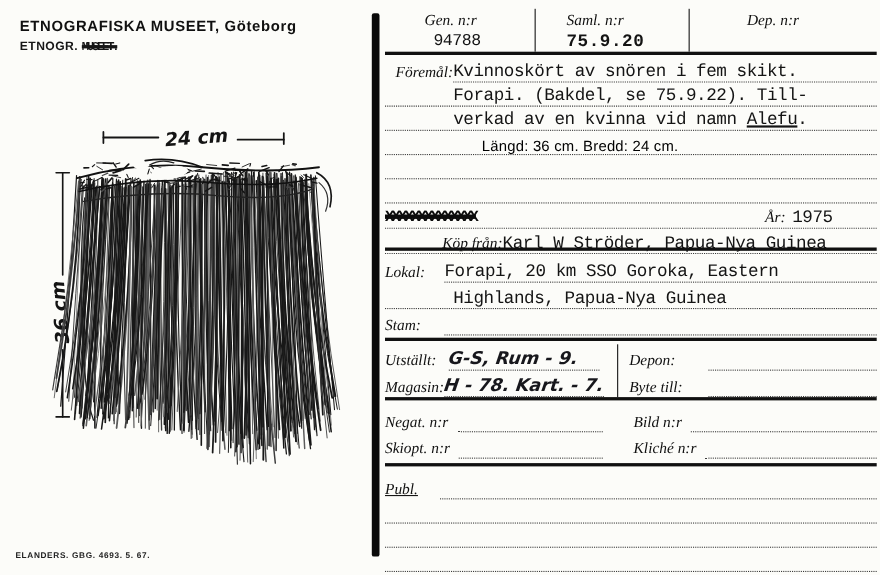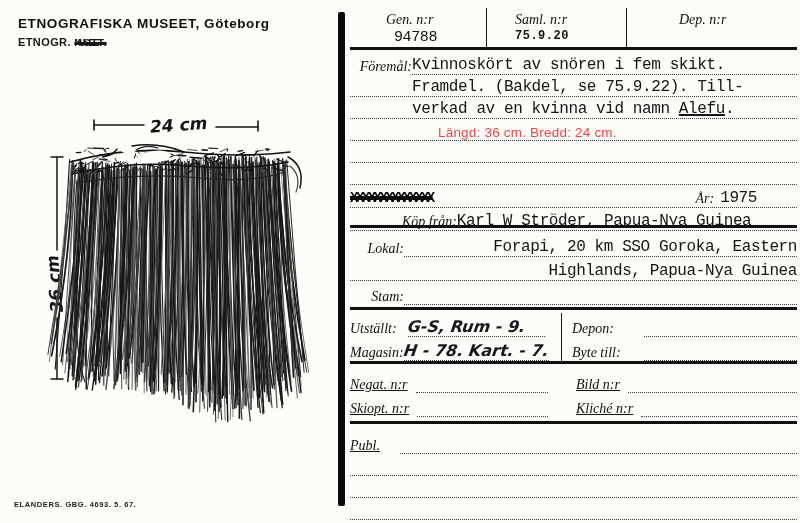--- a/index.html
+++ b/index.html
@@ -40,70 +40,70 @@
     box-sizing:border-box;
   }
   .serif-label{
     font:italic 14px "Liberation Serif",serif;color:#101010;white-space:nowrap;
   }
   .typed{
     font-family:"Liberation Mono","DejaVu Sans Mono",monospace;
     font-size:16px;letter-spacing:-.4px;color:#141414;white-space:nowrap;
   }
   .typed-small{
-    font-family:"Liberation Sans",sans-serif;font-size:13.5px;letter-spacing:.2px;color:#ef4444;white-space:nowrap;
+    font-family:"Liberation Sans",sans-serif;font-size:13.5px;letter-spacing:.2px;color:#000000;white-space:nowrap;
   }
   .hand{
     font:italic 600 16px "DejaVu Sans",sans-serif;color:#17171c;
     transform:skewX(-8deg);display:inline-block;white-space:nowrap;
   }
   .dotted{border-bottom:1.6px dotted #3a3a3a;}
   .fill{flex:1;margin-top:19px;}
   .row{display:flex;align-items:flex-end;}
   section{box-sizing:border-box;}
   .hline{border-bottom:3px solid #101010;}
   
   .hdr{height:50px;padding-top:8px;display:flex;}
   .hdr .col{box-sizing:border-box;padding-top:2px;}
   .hdr .col1{width:137px;border-right:1.5px solid #161616;padding-left:36px;}
   .hdr .col2{width:140px;border-right:1.5px solid #161616;padding-left:28px;}
   .hdr .col3{flex:1;padding-left:52px;}
   .hdr .val{display:block;margin-top:1px;}
   .hdr .val1{font-size:15px;padding-left:8px;}
-  .hdr .val2{font-size:12px;font-weight:700;letter-spacing:.5px;}
+  .hdr .val2{font-size:16px;font-weight:700;letter-spacing:.5px;}
   
   .foremal{height:178px;padding-top:3px;}
   .foremal .row{height:22px;}
   .lbl-foremal{width:62px;text-align:right;}
   .indent1{padding-left:62px;}
   .indent2{padding-left:88px;}
   .crossed-big{
     font:700 14px "Liberation Mono",monospace;letter-spacing:-2.5px;color:#0c0c0c;
     text-decoration:line-through;text-decoration-thickness:4px;
     margin-bottom:1px;
   }
   .year-val{margin:0 40px 0 6px;}
   .kop-row{padding-left:52px;height:24px;}
   
   .lokal{height:82px;padding-top:5px;}
-  .lokal .row{height:24px;text-align:right;}
+  .lokal .row{height:24px;}
   .lbl-lokal{width:54px;}
   
   .placement{height:54px;display:flex;padding-top:3px;}
   .placement .pcol-l{width:212px;border-right:1.5px solid #161616;box-sizing:border-box;padding-right:16px;}
   .placement .pcol-r{flex:1;padding-left:10px;}
   .placement .row{height:24px;}
   .hand-val{margin-bottom:-3px;}
   .lbl-utst{width:58px;}
   .lbl-depon{width:72px;}
   
   .media{height:60px;display:flex;padding-top:5px;}
   .media .mcol-l{width:212px;box-sizing:border-box;padding-right:14px;}
   .media .mcol-r{flex:1;padding-left:14px;}
-  .media .row{height:24px;text-decoration:underline;}
+  .media .row{height:24px;}
   .lbl-media{padding-right:8px;}
   
   .publ{height:99px;padding-top:6px;text-decoration:underline;}
   .publ .row{height:24px;}
   .publ .empty-row{height:22px;}
   .lbl-publ{width:50px;}
 </style>
 </head>
 <body>
 
@@ -604,21 +604,21 @@
       <span class="typed val"></span>
     </div>
   </section>
 
   <section class="foremal hline">
     <div class="row">
       <span class="serif-label lbl-foremal">Föremål:</span>
       <span class="fill dotted typed">Kvinnoskört av snören i fem skikt.</span>
     </div>
     <div class="row">
-      <span class="fill dotted typed indent1">Framdel. (Bakdel, se 75.9.22). Till-</span>
+      <span class="fill dotted typed indent1">Forapi. (Bakdel, se 75.9.22). Till-</span>
     </div>
     <div class="row">
       <span class="fill dotted typed indent1"><span>verkad av en kvinna vid namn </span><span style="text-decoration:underline;text-decoration-thickness:1.5px;">Alefu</span><span>.</span></span>
     </div>
     <div class="row">
       <span class="fill dotted typed-small indent2">Längd: 36 cm. Bredd: 24 cm.</span>
     </div>
     <div class="row">
         <span class="fill dotted"></span>
       </div>

